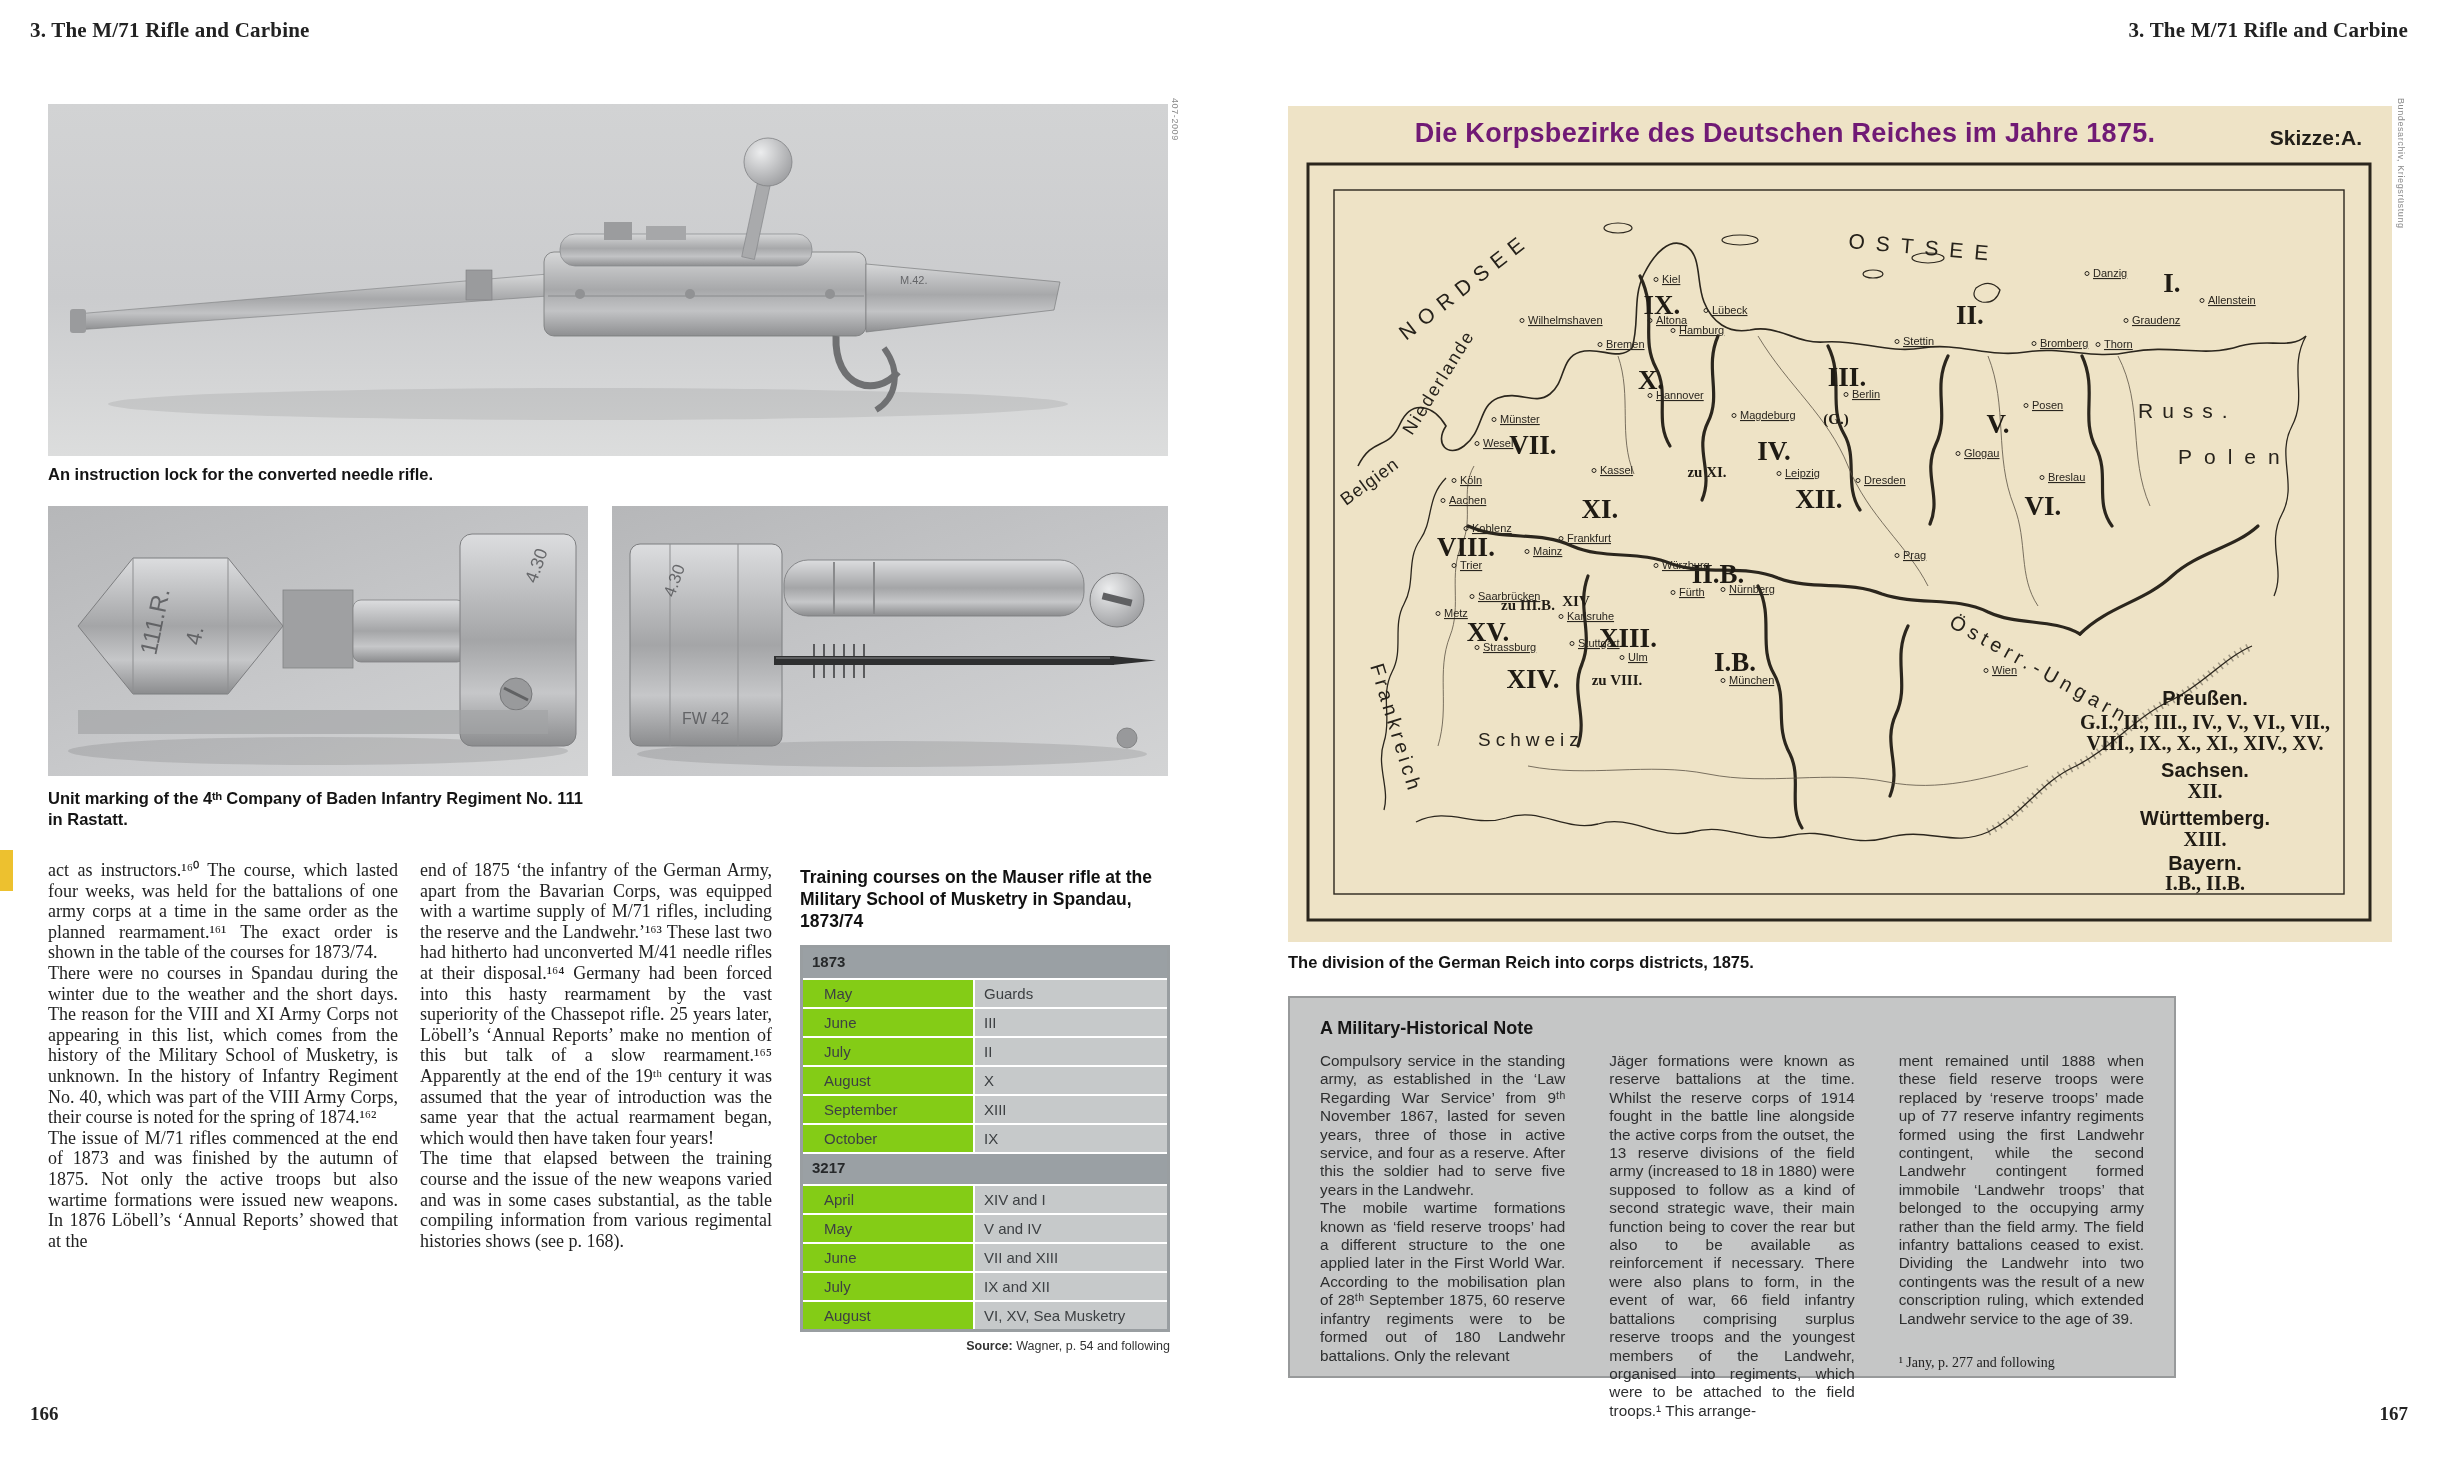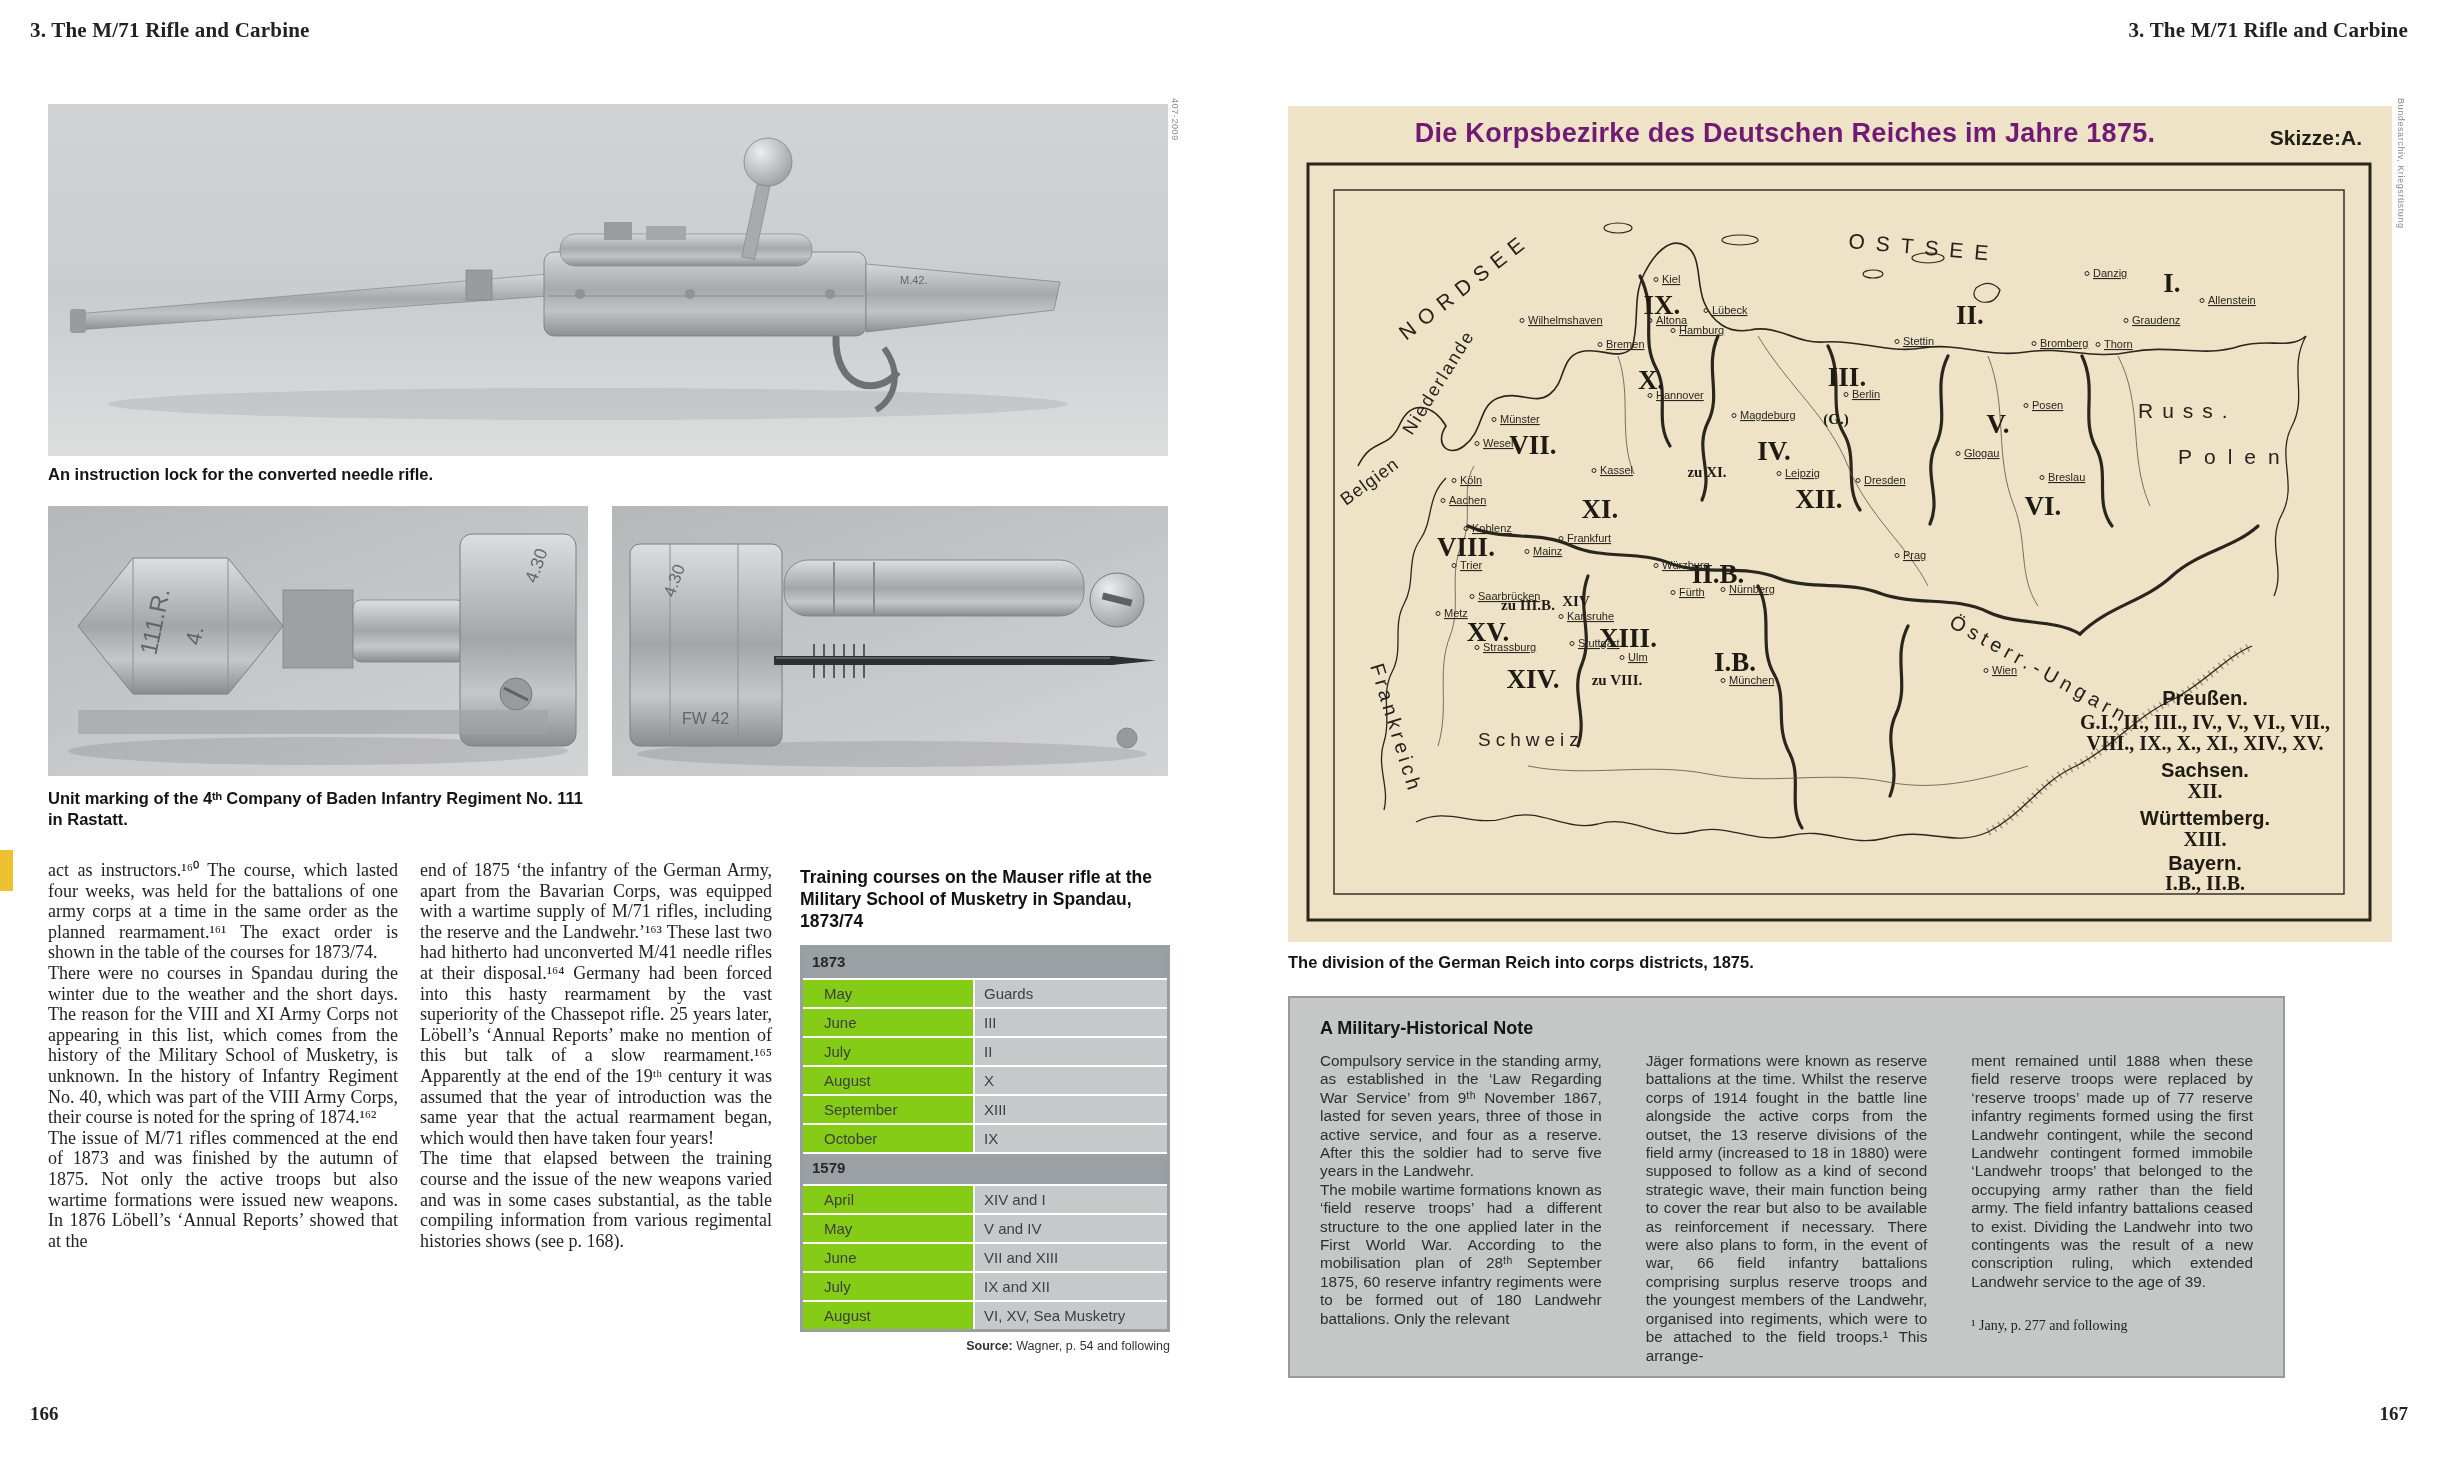--- a/index.html
+++ b/index.html
@@ -204,21 +204,21 @@
           <div class="t-c2">X</div>
         </div>
         <div class="t-row">
           <div class="t-c1">September</div>
           <div class="t-c2">XIII</div>
         </div>
         <div class="t-row">
           <div class="t-c1">October</div>
           <div class="t-c2">IX</div>
         </div>
-        <div class="t-year">1579</div>
+        <div class="t-year">3217</div>
         <div class="t-row">
           <div class="t-c1">April</div>
           <div class="t-c2">XIV and I</div>
         </div>
         <div class="t-row">
           <div class="t-c1">May</div>
           <div class="t-c2">V and IV</div>
         </div>
         <div class="t-row">
           <div class="t-c1">June</div>
@@ -399,21 +399,21 @@
           <text x="917" y="784" class="legend serif" text-anchor="middle">I.B., II.B.</text>
         </g>
     </svg>
     <div class="map-title">Die Korpsbezirke des Deutschen Reiches im Jahre 1875.</div>
     <div class="map-sketch">Skizze:A.</div>
   </div>
   <div class="vcredit" style="left:2406px;top:98px;">Bundesarchiv, Kriegsrüstung</div>
 
   <div class="abs caption" style="left:1288px;top:952px;width:1000px;">The division of the German Reich into corps districts, 1875.</div>
 
-  <div class="note-box" style="left:1288px;top:996px;width:997px;height:382px;">
+  <div class="note-box" style="left:1288px;top:996px;width:888px;height:382px;">
     <div class="note-title">A Military-Historical Note</div>
     <div class="note-cols">
       <div class="note-col preline">Compulsory service in the standing army, as established in the ‘Law Regarding War Service’ from 9ᵗʰ November 1867, lasted for seven years, three of those in active service, and four as a reserve. After this the soldier had to serve five years in the Landwehr.
 The mobile wartime formations known as ‘field reserve troops’ had a different structure to the one applied later in the First World War. According to the mobilisation plan of 28ᵗʰ September 1875, 60 reserve infantry regiments were to be formed out of 180 Landwehr battalions. Only the relevant</div>
       <div class="note-col preline">Jäger formations were known as reserve battalions at the time. Whilst the reserve corps of 1914 fought in the battle line alongside the active corps from the outset, the 13 reserve divisions of the field army (increased to 18 in 1880) were supposed to follow as a kind of second strategic wave, their main function being to cover the rear but also to be available as reinforcement if necessary. There were also plans to form, in the event of war, 66 field infantry battalions comprising surplus reserve troops and the youngest members of the Landwehr, organised into regiments, which were to be attached to the field troops.¹ This arrange-</div>
       <div class="note-col">
         <span class="preline">ment remained until 1888 when these field reserve troops were replaced by ‘reserve troops’ made up of 77 reserve infantry regiments formed using the first Landwehr contingent, while the second Landwehr contingent formed immobile ‘Landwehr troops’ that belonged to the occupying army rather than the field army. The field infantry battalions ceased to exist. Dividing the Landwehr into two contingents was the result of a new conscription ruling, which extended Landwehr service to the age of 39.</span>
         <div class="note-foot">¹   Jany, p. 277 and following</div>
       </div>
     </div>

